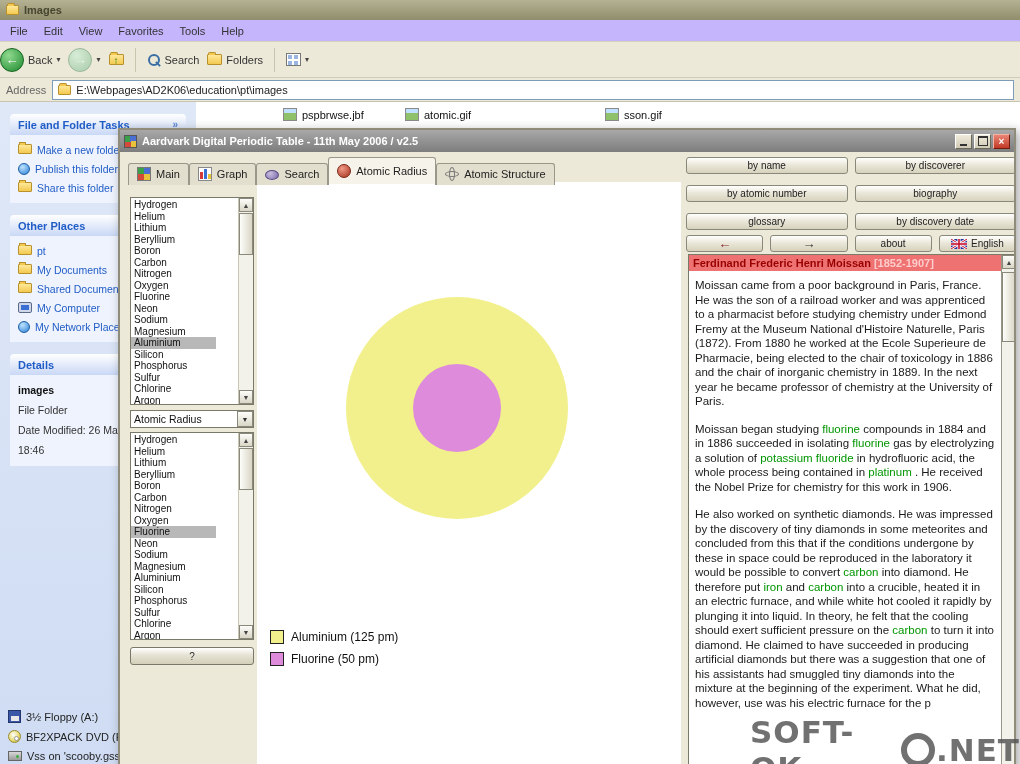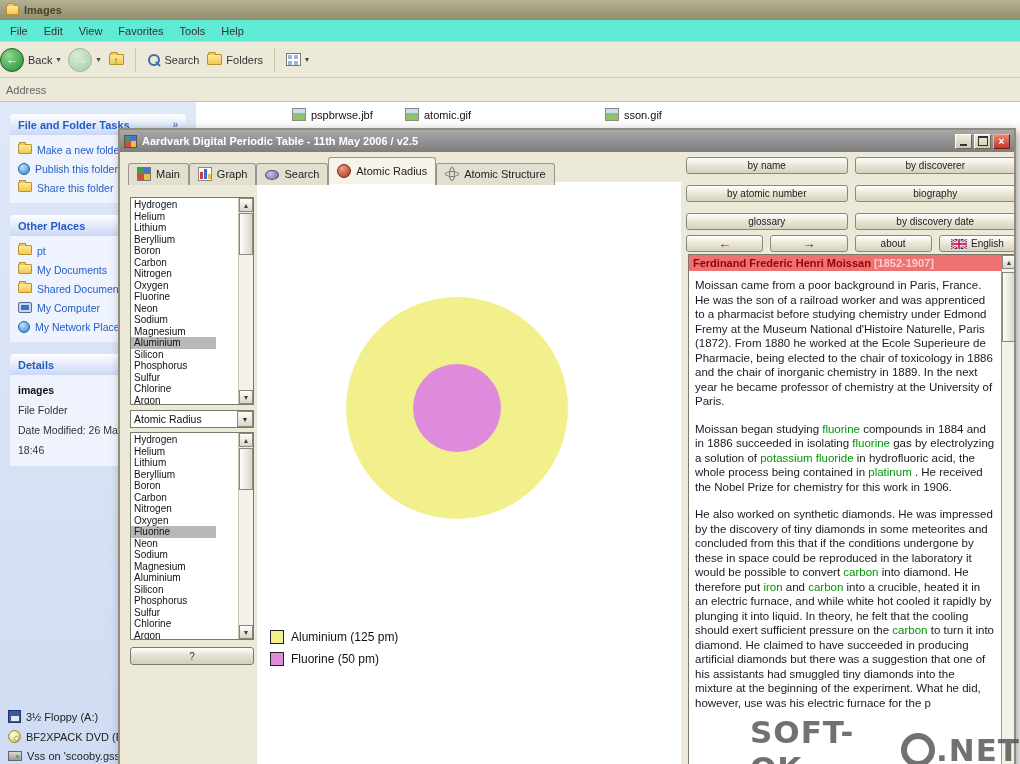--- a/index.html
+++ b/index.html
@@ -3,21 +3,21 @@
 <meta charset="utf-8">
 <style>
   *{margin:0;padding:0;box-sizing:border-box;}
   html,body{width:1020px;height:764px;}
   body{font-family:"Liberation Sans",sans-serif;background:#ece9d8;}
   .screen{position:relative;width:1020px;height:764px;overflow:hidden;background:#ece9d8;}
 
   
   .explorer{position:absolute;inset:0;background:#ece9d8;}
   .xp-title{height:20px;background:linear-gradient(#b4b292,#8f8d6b);display:flex;align-items:center;gap:5px;padding:0 6px;font-size:11px;font-weight:bold;color:#46452f;}
-  .menubar{height:22px;background:#5eead4;border-bottom:1px solid #d6d2be;display:flex;align-items:center;gap:16px;padding:0 10px;font-size:11px;color:#333;}
+  .menubar{height:22px;background:#c4b5fd;border-bottom:1px solid #d6d2be;display:flex;align-items:center;gap:16px;padding:0 10px;font-size:11px;color:#333;}
   .menu-item{cursor:default;}
   .toolbar{height:36px;background:#ece9d8;border-bottom:1px solid #d0ccb8;display:flex;align-items:center;gap:8px;padding:0 0;font-size:11px;color:#333;}
   .tb-group{display:flex;align-items:center;gap:4px;}
   .back-circle{width:24px;height:24px;border-radius:50%;background:radial-gradient(circle at 35% 30%,#8fd98f,#1e8a2e);border:1px solid #14631f;color:#fff;display:flex;align-items:center;justify-content:center;font-size:13px;}
   .back-circle::before{content:"←";}
   .fwd-circle{width:24px;height:24px;border-radius:50%;background:radial-gradient(circle at 35% 30%,#d7ecd7,#a9cba9);border:1px solid #9ab89a;color:#e8f2e8;display:flex;align-items:center;justify-content:center;font-size:13px;}
   .fwd-circle::before{content:"→";}
   .caret{font-size:8px;color:#444;}
   .tb-sep{width:1px;height:24px;background:#c8c4ae;margin:0 3px;}
   .mag{width:14px;height:14px;position:relative;display:inline-block;}
@@ -52,21 +52,21 @@
   .drives{position:absolute;left:8px;bottom:2px;display:flex;flex-direction:column;gap:7px;font-size:11px;color:#222;}
   .drive{display:flex;align-items:center;gap:5px;}
   .ic-floppy{width:13px;height:13px;background:#3a57a8;border:1px solid #24356b;position:relative;}
   .ic-floppy::before{content:"";position:absolute;left:2px;bottom:1px;width:8px;height:5px;background:#e8e8e8;}
   .ic-cd{width:13px;height:13px;border-radius:50%;background:radial-gradient(circle at 40% 35%,#ffffff,#e6d86a 60%,#b8a830);border:1px solid #998c2a;position:relative;}
   .ic-cd::before{content:"";position:absolute;left:4.5px;top:4.5px;width:3px;height:3px;border-radius:50%;background:#fff;border:1px solid #999;}
   .ic-network-drive{width:14px;height:10px;background:linear-gradient(#d8d8d8,#9a9a9a);border:1px solid #666;position:relative;}
   .ic-network-drive::before{content:"";position:absolute;right:2px;top:3px;width:3px;height:3px;border-radius:50%;background:#3fae3f;}
   .files{position:absolute;top:0;left:196px;right:0;bottom:0;background:#fff;}
   .file-item{position:absolute;top:6px;display:flex;align-items:center;gap:5px;font-size:11px;color:#111;}
-  .f0{left:96px;}.f1{left:209px;}.f2{left:409px;}.f3{left:620px;margin-top:44px;}
+  .f0{left:87px;}.f1{left:209px;}.f2{left:409px;}.f3{left:620px;margin-top:44px;}
   .fi-icon{width:14px;height:13px;border:1px solid #8a8a8a;background:linear-gradient(#bfe0ff 35%,#8fc06a 35%);}
 
   
   .app{position:absolute;left:118px;top:128px;width:898px;height:642px;border:2px solid #8f8c7c;background:#ece9d8;box-shadow:3px 3px 10px rgba(0,0,0,.35);}
   .app-title{height:22px;background:linear-gradient(#a8a8a8,#7d7d7d);display:flex;align-items:center;gap:5px;padding:0 4px;font-size:11px;font-weight:bold;color:#fff;}
   .app-title-text{flex:1;white-space:nowrap;overflow:hidden;}
   .app-icon{width:13px;height:13px;background:conic-gradient(#4a6fd4 0 25%,#e8c23a 0 50%,#d44a3a 0 75%,#3aa04a 0);border:1px solid #555;flex:none;}
   .win-btns{display:flex;gap:2px;}
   .wb{width:17px;height:15px;background:linear-gradient(#f0ebdc,#cfc9b4);border:1px solid;border-color:#fff #6a6a5a #6a6a5a #fff;display:flex;align-items:center;justify-content:center;}
   .wb-min::before{content:"";width:7px;height:2px;background:#333;margin-top:8px;}
@@ -176,20 +176,24 @@
         <span>Folders</span>
       </div>
       <div class="tb-sep"></div>
       <div class="tb-group">
         <span class="grid-icon"></span>
         <span class="caret">▾</span>
       </div>
     </div>
     <div class="addressbar">
       <span>Address</span>
+      <div class="addr-field">
+        <span class="icf" style="width:13px;height:10px;"></span>
+        <span>E:\Webpages\AD2K06\education\pt\images</span>
+      </div>
     </div>
     <div class="explorer-body">
       <div class="sidebar">
         <div id="panes">
             <div class="pane">
               <div class="pane-header">
                 <span>File and Folder Tasks</span>
                 <span class="chev">»</span>
               </div>
               <div class="pane-body">

